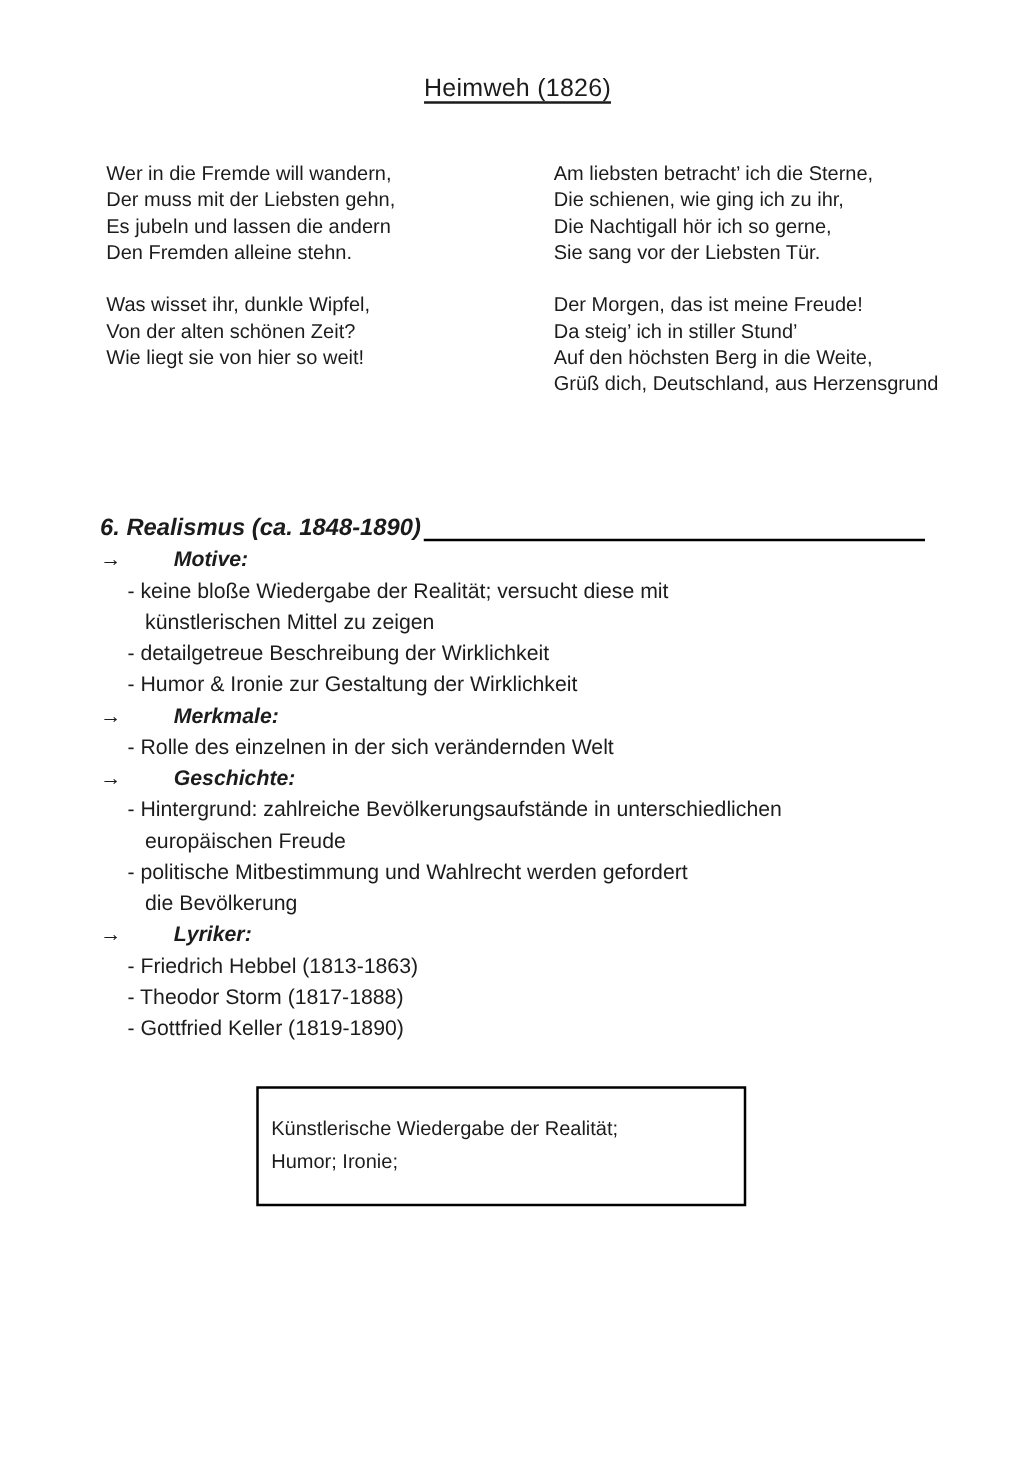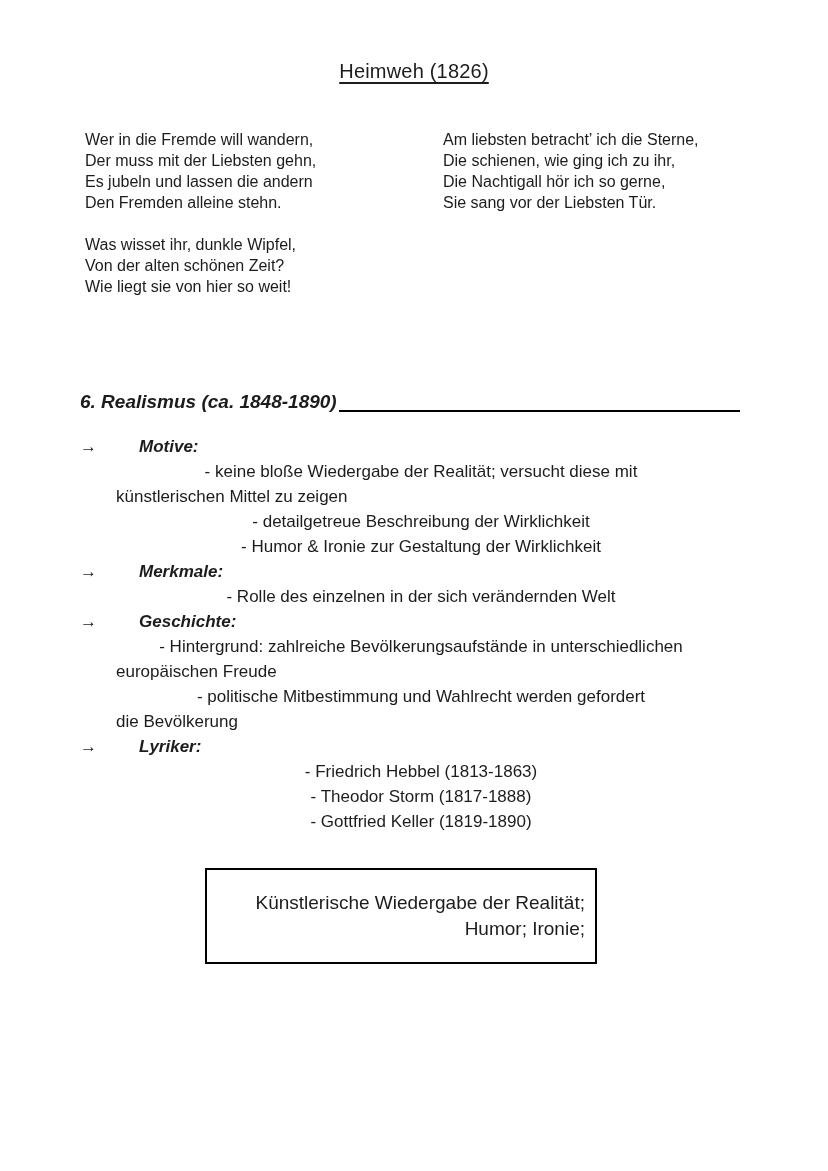--- a/index.html
+++ b/index.html
@@ -50,21 +50,21 @@
     font-size: 17px;
     line-height: 25px;
   }
   .section-heading {
     display: flex;
     align-items: flex-end;
     font-size: 19px;
     font-weight: 700;
     font-style: italic;
     line-height: 24px;
-    margin-bottom: 20px;
+    margin-bottom: 0;
   }
   .heading-rule {
     flex: 1 1 auto;
     border-bottom: 2px solid #000;
     margin-bottom: 2px;
     margin-left: 2px;
   }
   .group-header {
     display: flex;
   }
@@ -76,33 +76,32 @@
   .group-label {
     font-weight: 700;
     font-style: italic;
     margin-left: 35px;
   }
   .item-line {
     white-space: nowrap;
   }
   .item-line.first {
     padding-left: 22px;
-    text-align: center;
   }
   .item-line.cont {
     padding-left: 36px;
   }
   .box {
     box-sizing: border-box;
     margin: 34px 0 0 205px;
     width: 392px;
     border: 2px solid #000;
     padding: 20px 10px;
-    text-align: right;
-    font-size: 19px;
+    text-align: left;
+    font-size: 16px;
     line-height: 26px;
   }
 </style>
 </head>
 <body>
 
 <div class="page">
 
   <h1 class="title">Heimweh (1826)</h1>
 
@@ -119,20 +118,26 @@
           <div class="poem-line">Von der alten schönen Zeit?</div>
           <div class="poem-line">Wie liegt sie von hier so weit!</div>
         </div>
       </div>
     <div class="poem-col" id="poem-right">
         <div class="stanza">
           <div class="poem-line">Am liebsten betracht’ ich die Sterne,</div>
           <div class="poem-line">Die schienen, wie ging ich zu ihr,</div>
           <div class="poem-line">Die Nachtigall hör ich so gerne,</div>
           <div class="poem-line">Sie sang vor der Liebsten Tür.</div>
+        </div>
+        <div class="stanza">
+          <div class="poem-line">Der Morgen, das ist meine Freude!</div>
+          <div class="poem-line">Da steig’ ich in stiller Stund’</div>
+          <div class="poem-line">Auf den höchsten Berg in die Weite,</div>
+          <div class="poem-line">Grüß dich, Deutschland, aus Herzensgrund</div>
         </div>
       </div>
   </div>
 
   <div class="section">
     <div class="section-heading">
       <span class="heading-text">6. Realismus (ca. 1848-1890)</span>
       <span class="heading-rule"></span>
     </div>
     <div id="section-groups">

